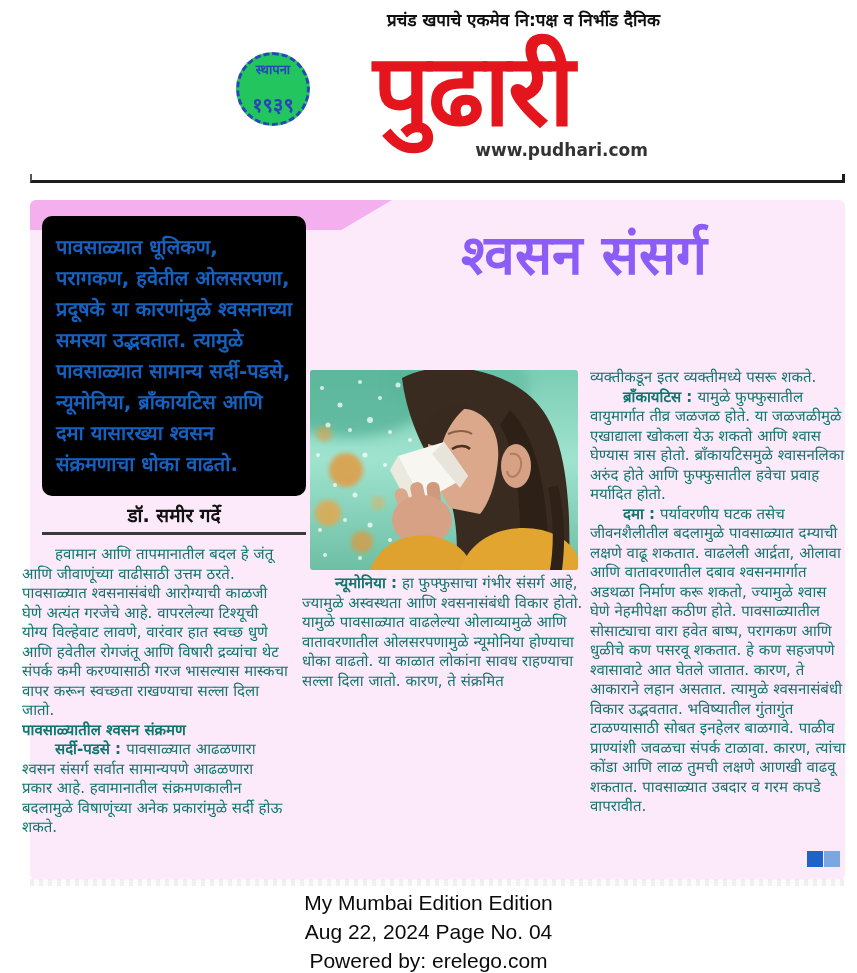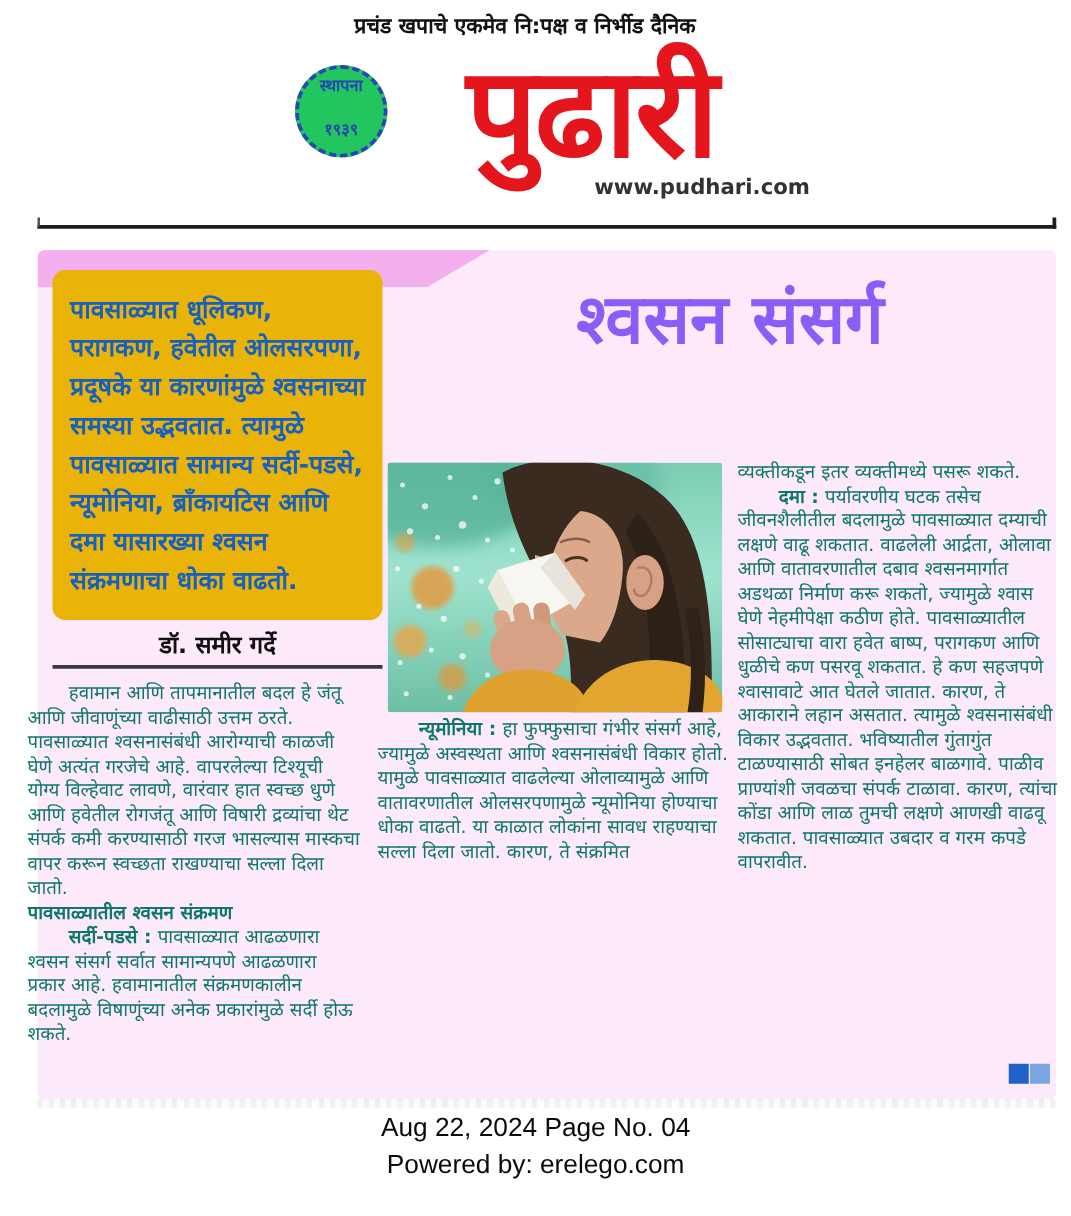--- a/index.html
+++ b/index.html
@@ -4,56 +4,56 @@
 <style>
   html,body{margin:0;padding:0;}
   body{
     width:857px;height:973px;position:relative;background:#ffffff;
     font-family:"DejaVu Sans",sans-serif;color:#151515;overflow:hidden;
   }
   .abs{position:absolute;}
 
   
   .tagline{
-    left:180px;top:8px;width:480px;text-align:center;
+    left:180px;top:8px;width:480px;text-align:right;
     font-size:17px;font-weight:bold;color:#111;
   }
   .logo{
     left:288px;top:22px;width:370px;height:140px;text-align:center;
     font-size:100px;line-height:138px;font-weight:bold;color:#e4151c;
     letter-spacing:-2px;white-space:nowrap;
   }
   .est-badge{
     left:236px;top:52px;width:74px;height:74px;border-radius:50%;
     background:#22c55e;border:3px dashed #2746b8;box-sizing:border-box;
     display:flex;flex-direction:column;align-items:center;justify-content:center;
     color:#2746b8;font-weight:bold;text-align:center;
   }
   .est-badge .l1{font-size:13px;line-height:15px;}
-  .est-badge .l2{font-size:13px;line-height:22px;margin-top:17px;}
+  .est-badge .l2{font-size:20px;line-height:22px;margin-top:17px;}
   .website{
     left:470px;top:140px;width:178px;text-align:right;
     font-size:17px;font-weight:bold;color:#333;text-decoration:none;
   }
   .masthead-rule{
     left:30px;top:174px;width:815px;height:9px;box-sizing:border-box;
     border-bottom:3px solid #1c1c1c;border-right:3px solid #1c1c1c;border-left:2px solid #555;
   }
 
   
   .pink-panel{
     left:30px;top:200px;width:815px;height:680px;
     background:#fceafa;border-radius:6px;
   }
   .pink-band{
     left:30px;top:200px;width:362px;height:30px;background:#f4b0ee;
     clip-path:polygon(0 0,100% 0,86% 100%,0 100%);border-top-left-radius:6px;
   }
   .lead-box{
-    left:42px;top:216px;width:264px;height:280px;background:#eab308;
+    left:42px;top:216px;width:264px;height:280px;background:#000000;
     border-radius:10px;box-sizing:border-box;padding:16px 12px 10px 14px;
     overflow:hidden;
   }
   .lead-text{
     color:#1660bf;font-weight:bold;font-size:20px;line-height:31px;
   }
   .byline{
     left:42px;top:502px;width:264px;text-align:center;
     font-size:19px;font-weight:bold;color:#111;
   }
@@ -219,23 +219,25 @@
   <p class="subhead">पावसाळ्यातील श्वसन संक्रमण</p>
   <p class="indent"><strong>सर्दी-पडसे :</strong><span>पावसाळ्यात आढळणारा श्वसन संसर्ग सर्वात सामान्यपणे आढळणारा प्रकार आहे. हवामानातील संक्रमणकालीन बदलामुळे विषाणूंच्या अनेक प्रकारांमुळे सर्दी होऊ शकते.</span></p>
 </div>
 
 <div class="abs col col2">
   <p class="indent"><strong>न्यूमोनिया :</strong><span>हा फुफ्फुसाचा गंभीर संसर्ग आहे, ज्यामुळे अस्वस्थता आणि श्वसनासंबंधी विकार होतो. यामुळे पावसाळ्यात वाढलेल्या ओलाव्यामुळे आणि वातावरणातील ओलसरपणामुळे न्यूमोनिया होण्याचा धोका वाढतो. या काळात लोकांना सावध राहण्याचा सल्ला दिला जातो. कारण, ते संक्रमित</span></p>
 </div>
 
 <div class="abs col col3">
   <p>व्यक्तीकडून इतर व्यक्तीमध्ये पसरू शकते.</p>
+  <p class="indent"><strong>ब्राँकायटिस :</strong><span>यामुळे फुफ्फुसातील वायुमार्गात तीव्र जळजळ होते. या जळजळीमुळे एखाद्याला खोकला येऊ शकतो आणि श्वास घेण्यास त्रास होतो. ब्राँकायटिसमुळे श्वासनलिका अरुंद होते आणि फुफ्फुसातील हवेचा प्रवाह मर्यादित होतो.</span></p>
   <p class="indent"><strong>दमा :</strong><span>पर्यावरणीय घटक तसेच जीवनशैलीतील बदलामुळे पावसाळ्यात दम्याची लक्षणे वाढू शकतात. वाढलेली आर्द्रता, ओलावा आणि वातावरणातील दबाव श्वसनमार्गात अडथळा निर्माण करू शकतो, ज्यामुळे श्वास घेणे नेहमीपेक्षा कठीण होते. पावसाळ्यातील सोसाट्याचा वारा हवेत बाष्प, परागकण आणि धुळीचे कण पसरवू शकतात. हे कण सहजपणे श्वासावाटे आत घेतले जातात. कारण, ते आकाराने लहान असतात. त्यामुळे श्वसनासंबंधी विकार उद्भवतात. भविष्यातील गुंतागुंत टाळण्यासाठी सोबत इनहेलर बाळगावे. पाळीव प्राण्यांशी जवळचा संपर्क टाळावा. कारण, त्यांचा कोंडा आणि लाळ तुमची लक्षणे आणखी वाढवू शकतात. पावसाळ्यात उबदार व गरम कपडे वापरावीत.</span></p>
 </div>
 
 <div class="abs sq sq-dark"></div>
 <div class="abs sq sq-light"></div>
 <div class="abs artifact-band"></div>
 
 <div class="abs footer">
+  <div>My Mumbai Edition Edition</div>
   <div>Aug 22, 2024 Page No. 04</div>
   <div>Powered by: erelego.com</div>
 </div>
 
 </body></html>

